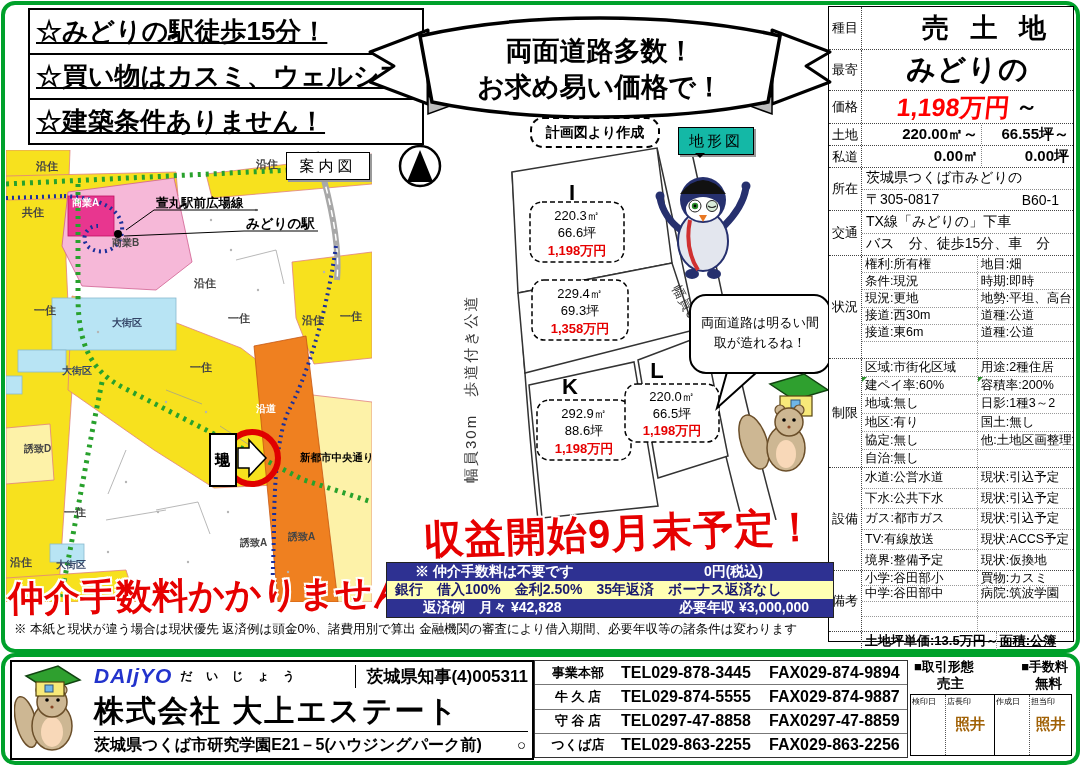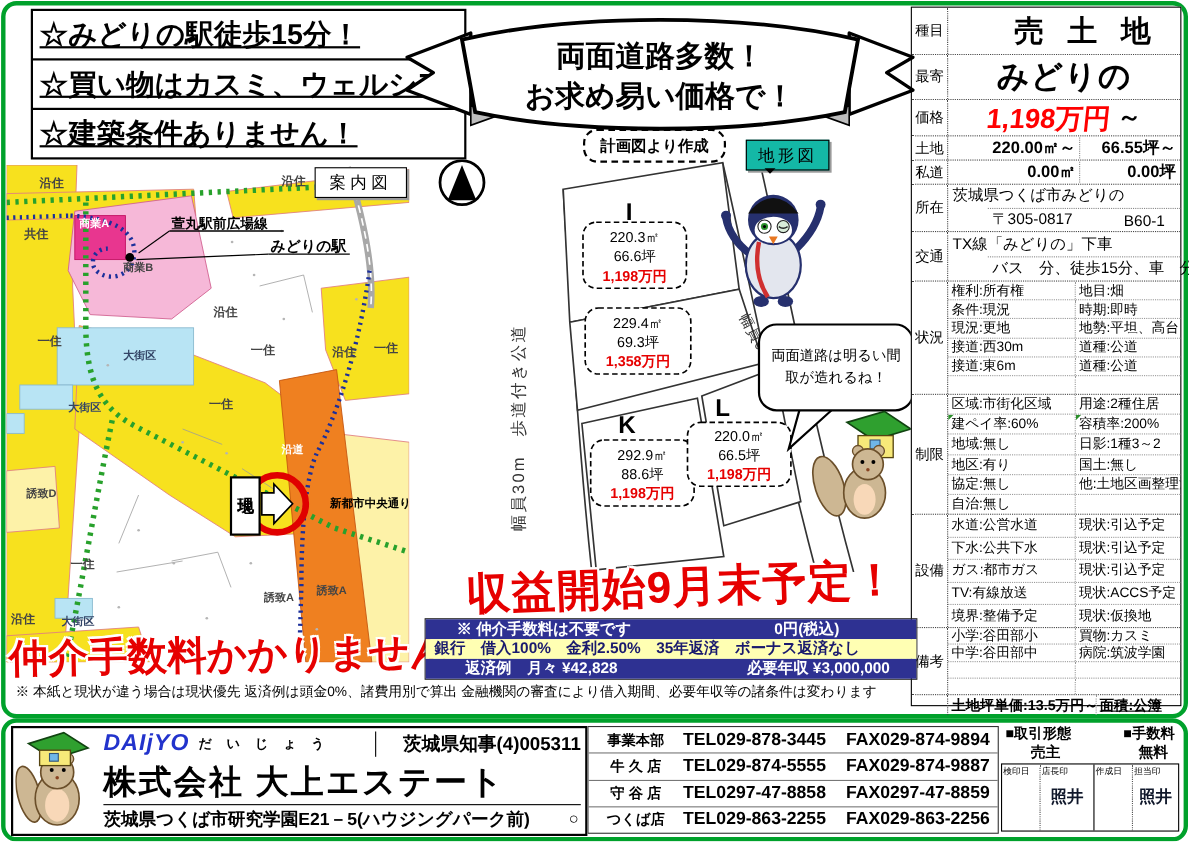--- a/index.html
+++ b/index.html
@@ -43,52 +43,52 @@
   .svcol{flex:1;display:flex;flex-direction:column;min-width:0;}
   .v-shumoku{font-size:27px;font-weight:bold;letter-spacing:7px;}
   .v-moyori{font-size:29px;font-weight:bold;letter-spacing:1px;}
   .v-price{color:#ff0000;font-size:25px;font-weight:bold;transform:skewX(-6deg);}
   .v-tilde{font-size:22px;font-weight:bold;margin-left:6px;}
   .num2{display:flex;width:100%;height:100%;align-items:center;}
   .numL{width:55%;text-align:right;font-weight:bold;font-size:15px;border-right:1px dotted #888;padding-right:3px;}
   .numR{flex:1;text-align:right;font-weight:bold;font-size:15px;padding-right:4px;}
   .lineA{flex:1;display:flex;align-items:center;padding-left:4px;font-size:14px;white-space:nowrap;}
   .lineB{flex:1;display:flex;align-items:center;justify-content:space-between;border-top:1px dotted #888;
-         padding:0 14px 0 4px;font-size:14px;white-space:nowrap;margin-left:36px;}
+         padding:0 14px 0 4px;font-size:14px;white-space:nowrap;}
   .pair{flex:1;display:flex;border-bottom:1px dotted #999;align-items:stretch;min-height:0;}
   .pair:last-child{border-bottom:none;}
   .pl{width:53%;border-right:1px dotted #999;padding-left:3px;font-size:12.5px;display:flex;
       align-items:center;white-space:nowrap;overflow:hidden;position:relative;}
   .pr{flex:1;padding-left:3px;font-size:12.5px;display:flex;align-items:center;white-space:nowrap;overflow:hidden;position:relative;}
   .cmark{position:absolute;left:0;top:0;width:0;height:0;border-top:5px solid #2a8f2a;border-right:5px solid transparent;}
   
   .co-box{left:10px;top:660px;width:520px;height:96px;border:2px solid #000;background:#fff;z-index:3;}
   .co-head{left:94px;top:662px;width:434px;height:28px;display:flex;align-items:center;z-index:4;}
   .logo{color:#2233cc;font-weight:bold;font-style:italic;font-size:21px;letter-spacing:1px;}
   .logo-kana{font-size:12px;letter-spacing:5px;margin-left:8px;font-weight:bold;}
-  .license{margin-left:auto;font-size:17px;font-weight:bold;border-left:1px solid #000;padding-left:24px;white-space:nowrap;}
+  .license{margin-left:auto;font-size:17px;font-weight:bold;border-left:1px solid #000;padding-left:10px;white-space:nowrap;}
   .co-name{left:94px;top:691px;font-size:30px;font-weight:bold;letter-spacing:2px;white-space:nowrap;z-index:4;}
   .co-addr{left:94px;top:731px;width:434px;font-size:16px;font-weight:bold;border-top:1.5px solid #000;
            padding-top:3px;white-space:nowrap;z-index:4;}
   .phones{left:534px;top:660px;width:372px;height:96px;border:1px solid #333;display:flex;flex-direction:column;z-index:3;background:#fff;}
   .phrow{flex:1;display:flex;align-items:center;border-bottom:1px solid #777;}
   .phrow:last-child{border-bottom:none;}
   .phname{width:86px;text-align:center;font-weight:bold;font-size:13px;white-space:nowrap;}
   .phtel{width:148px;font-weight:bold;font-size:16px;white-space:nowrap;}
   .phfax{flex:1;font-weight:bold;font-size:16px;white-space:nowrap;}
   .circ-mark{left:517px;top:736px;font-size:15px;font-weight:bold;z-index:5;}
   .dealbox{left:910px;top:658px;width:162px;z-index:4;}
   .deal-row{display:flex;justify-content:space-between;font-size:13px;font-weight:bold;padding:0 4px;height:17px;}
   .deal-row2{display:flex;font-size:13.5px;font-weight:bold;height:16px;}
   .deal-row2 .dv1{width:50%;text-align:center;}
   .deal-row2 .dv2{flex:1;text-align:right;padding-right:10px;}
   .stamp{margin-top:3px;height:60px;border:1.5px solid #000;display:flex;background:#fff;}
   .scol{display:flex;flex-direction:column;}
   .scol .sh{font-size:8px;padding:1px 0 0 1px;white-space:nowrap;}
-  .scol .sval{color:#0f172a;font-size:15px;font-weight:bold;text-align:center;margin-top:8px;}
+  .scol .sval{color:#a16207;font-size:15px;font-weight:bold;text-align:center;margin-top:8px;}
   .sc1{width:34px;border-right:1px dotted #555;}
   .sc2{width:48px;border-right:1.5px solid #000;}
   .sc3{width:34px;border-right:1px dotted #555;}
   .sc4{flex:1;}
   .map-title{left:286px;top:152px;width:82px;height:26px;border:1.5px solid #000;background:#fff;
              box-shadow:2px 2px 0 #9a9a9a;display:flex;align-items:center;justify-content:center;
              font-size:15px;letter-spacing:4px;z-index:4;}
   svg text{font-family:"Liberation Sans",sans-serif;}
 </style>
 </head>

